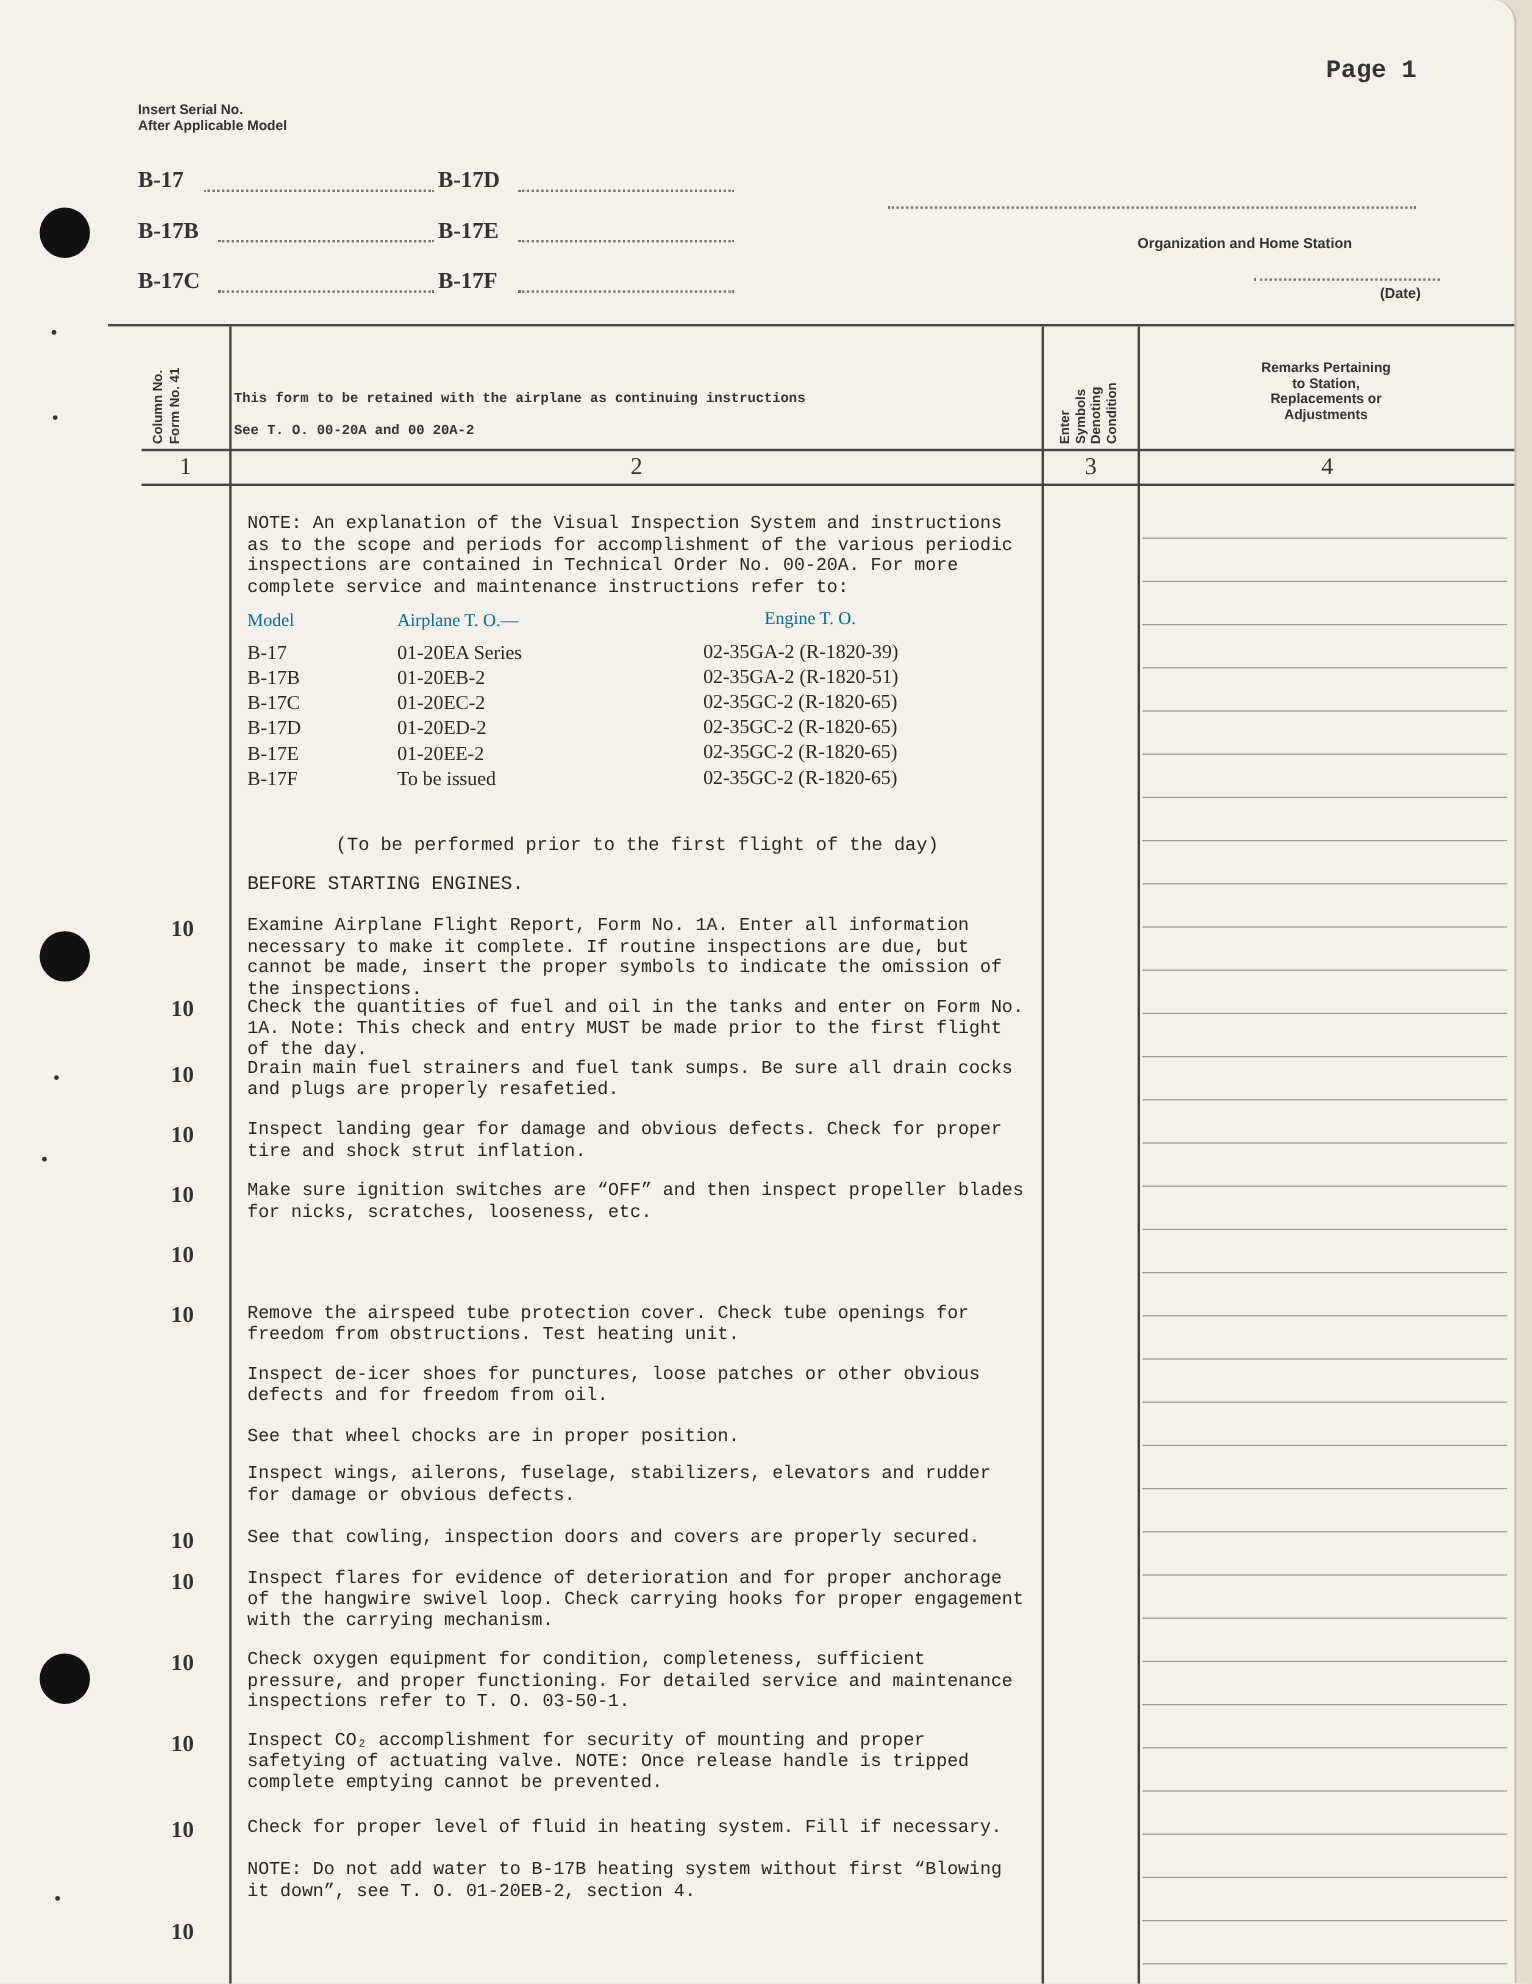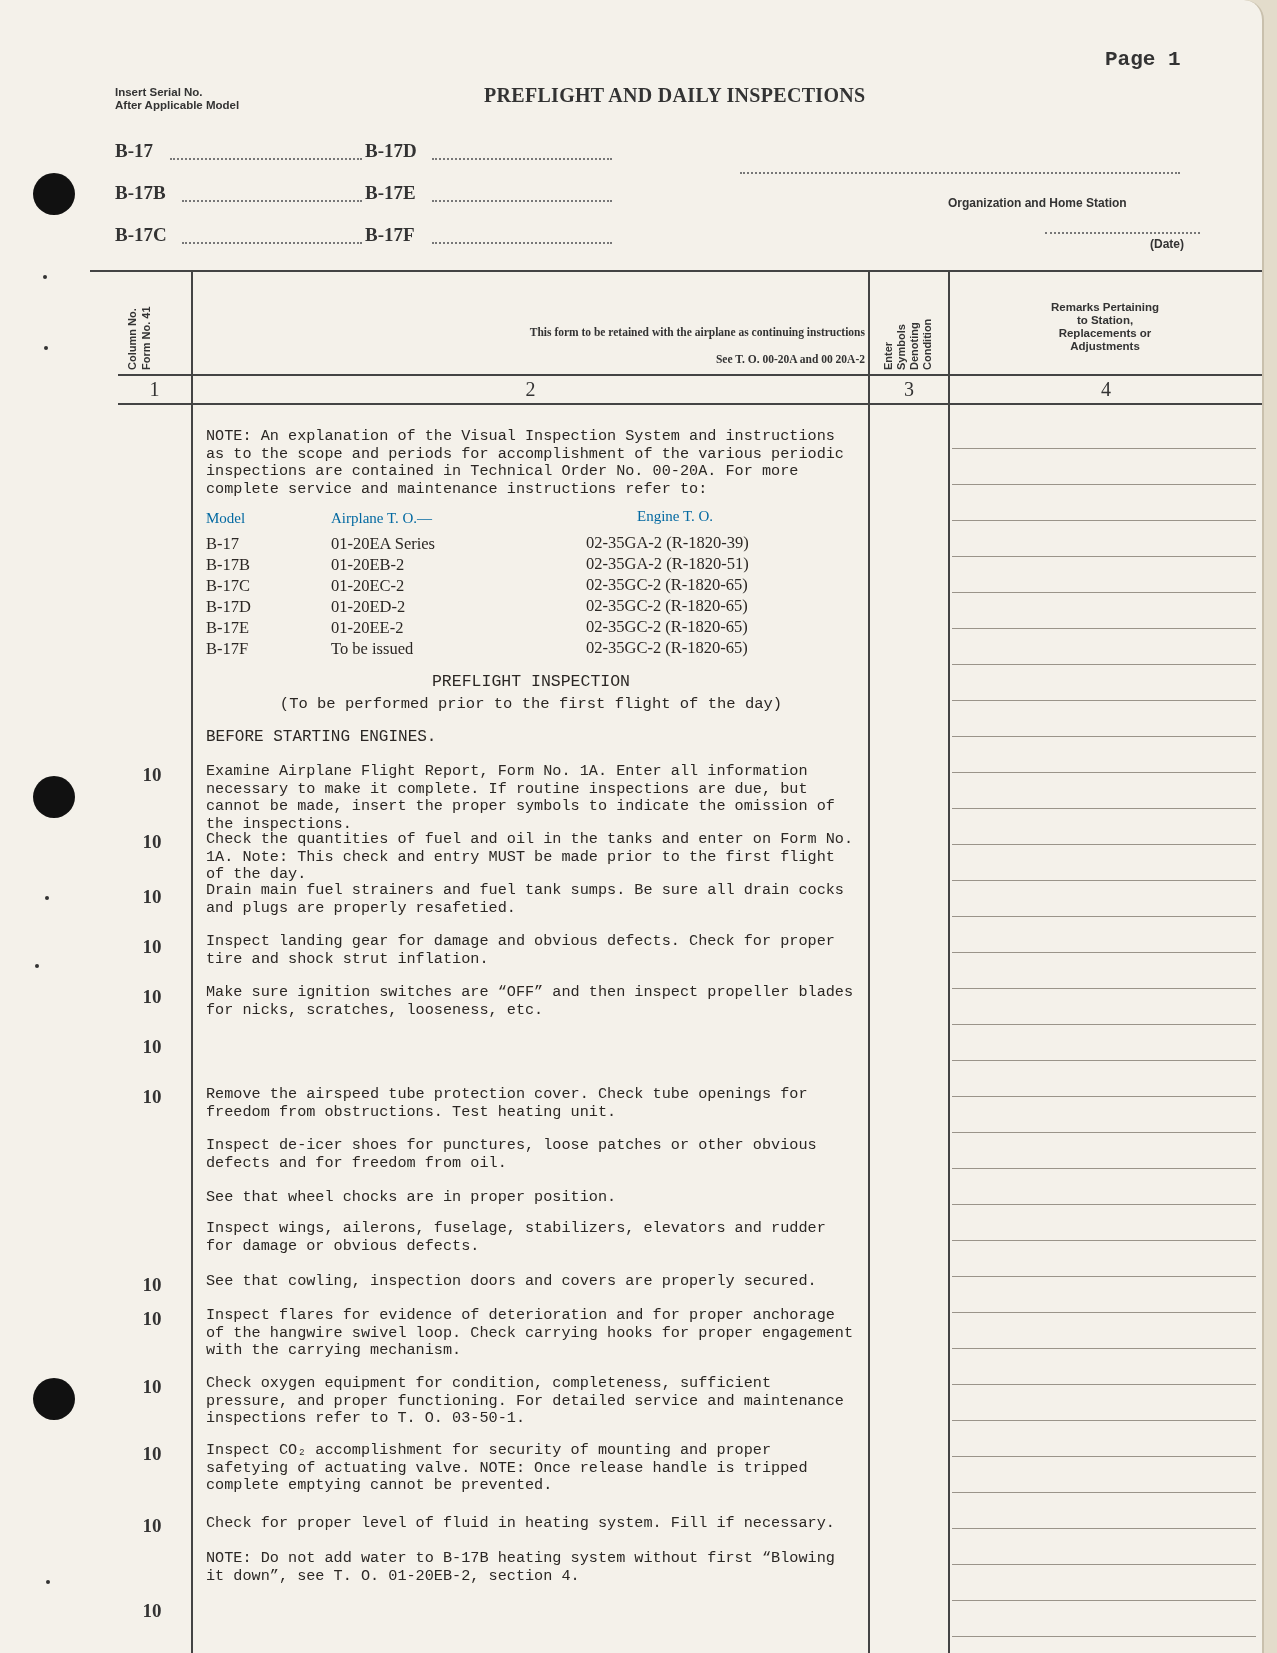--- a/index.html
+++ b/index.html
@@ -37,21 +37,21 @@
 
   
   .hline { position: absolute; height: 0; border-top: 2px solid #444; }
   .vline { position: absolute; width: 0; border-left: 2px solid #444; }
 
   .col1-head { left: 118px; top: 282px; width: 50px; height: 90px; }
   .col1-head span { position: absolute; transform: rotate(-90deg); transform-origin: left top; font-family: "Liberation Sans", sans-serif; font-size: 11px; font-weight: bold; white-space: nowrap; color: #333; }
   .col3-head span { position: absolute; transform: rotate(-90deg); transform-origin: left top; font-family: "Liberation Sans", sans-serif; font-size: 11px; font-weight: bold; white-space: nowrap; color: #333; }
 
   .insp-title { left: 195px; width: 670px; top: 288px; text-align: center; font-size: 20px; font-weight: bold; color: #333; }
-  .insp-sub { left: 195px; width: 670px; text-align: right; font-family: Liberation Serif, serif; font-size: 11.5px; font-weight: bold; color: #333; }
+  .insp-sub { left: 195px; width: 670px; text-align: left; font-family: Liberation Mono, monospace; font-size: 11.5px; font-weight: bold; color: #333; }
   .remarks-head { left: 950px; width: 310px; top: 301px; text-align: center; font-family: "Liberation Sans", sans-serif; font-size: 11.5px; font-weight: bold; line-height: 13px; color: #333; }
   .colnum { font-size: 20px; font-family: "Liberation Serif", serif; color: #333; text-align: center; }
 
   .body-text { position: absolute; left: 206px; width: 650px; font-family: "Liberation Mono", "DejaVu Sans Mono", monospace; font-size: 15.2px; line-height: 17.5px; color: #2b2724; white-space: normal; }
   .t-model { position: absolute; font-family: "Liberation Serif", serif; font-size: 16.5px; color: #2b2724; }
   .t-head { position: absolute; font-family: "Liberation Serif", serif; font-size: 15px; color: #0369a1; }
   .center-text { position: absolute; left: 206px; width: 650px; text-align: center; font-family: "Liberation Mono", "DejaVu Sans Mono", monospace; font-size: 15.5px; color: #2b2724; }
   .num10 { position: absolute; left: 128px; width: 48px; text-align: center; font-family: "Liberation Serif", serif; font-size: 19px; font-weight: bold; color: #333; }
 
   .remark-line { position: absolute; left: 952px; width: 304px; height: 0; border-top: 1px solid #9a948a; }
@@ -68,21 +68,20 @@
   <div class="speck" style="left:44px;top:346px"></div>
   <div class="speck" style="left:45px;top:896px"></div>
   <div class="speck" style="left:35px;top:964px"></div>
   <div class="speck" style="left:46px;top:1580px"></div>
 
   <div class="abs page-num">Page 1</div>
   <div class="abs serial-note">
     <div>Insert Serial No.</div>
     <div>After Applicable Model</div>
   </div>
-  <div class="abs doc-title">PREFLIGHT AND DAILY INSPECTIONS</div>
 
   <div class="model-row" style="top:140px">
     <span class="lbl">B-17</span>
   </div>
   <div class="dots" style="left:170px;top:158px;width:192px"></div>
   <div class="model-row" style="top:140px;left:365px">
     <span>B-17D</span>
   </div>
   <div class="dots" style="left:432px;top:158px;width:180px"></div>
 
@@ -170,21 +169,20 @@
     <div class="t-model" style="left:206px;top:618px">B-17E</div>
     <div class="t-model" style="left:331px;top:618px">01-20EE-2</div>
     <div class="t-model" style="left:586px;top:617px">02-35GC-2 (R-1820-65)</div>
   </div>
   <div>
     <div class="t-model" style="left:206px;top:639px">B-17F</div>
     <div class="t-model" style="left:331px;top:639px">To be issued</div>
     <div class="t-model" style="left:586px;top:638px">02-35GC-2 (R-1820-65)</div>
   </div>
 
-  <div class="center-text" style="top:672px;font-size:16.5px">PREFLIGHT INSPECTION</div>
   <div class="center-text" style="top:695px">(To be performed prior to the first flight of the day)</div>
   <div class="body-text" style="top:729px;font-size:16px">BEFORE STARTING ENGINES.</div>
 
   <div>
     <div class="num10" style="top:764px">10</div>
     <div class="body-text" style="top:763px">Examine Airplane Flight Report, Form No. 1A. Enter all information necessary to make it complete. If routine inspections are due, but cannot be made, insert the proper symbols to indicate the omission of the inspections.</div>
   </div>
   <div>
     <div class="num10" style="top:831px">10</div>
     <div class="body-text" style="top:831px">Check the quantities of fuel and oil in the tanks and enter on Form No. 1A. Note: This check and entry MUST be made prior to the first flight of the day.</div>

